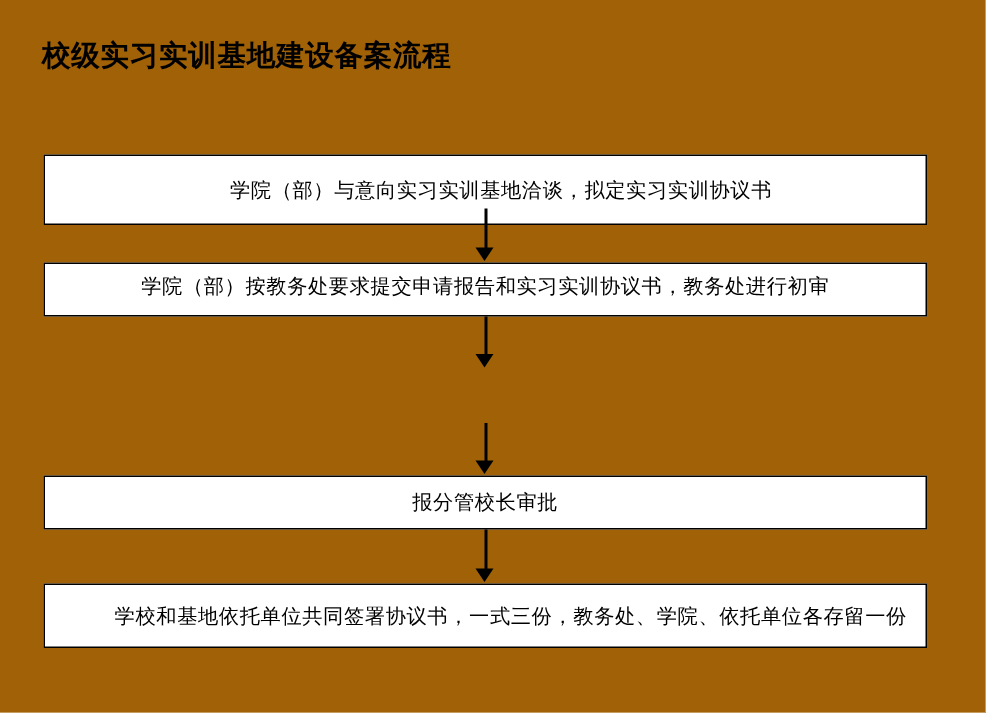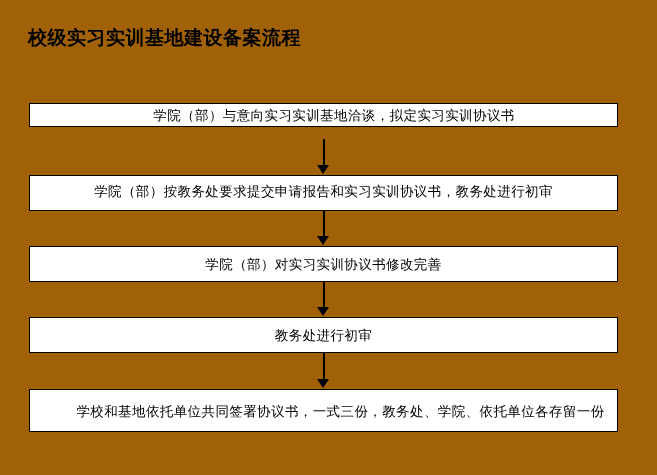--- a/index.html
+++ b/index.html
@@ -65,43 +65,40 @@
     border-top: 9px solid #000000;
   }
 </style>
 </head>
 <body>
 
 <div id="page">
 
   <div id="chart-title">校级实习实训基地建设备案流程</div>
 
-  <div class="flow-box" style="top:103px; height:24px;padding-left:21px;">
+  <div class="flow-box" style="top:103px; height:47px;padding-left:21px;">
     <span class="flow-box-label">学院（部）与意向实习实训基地洽谈，拟定实习实训协议书</span>
   </div>
 
   <div class="connector" style="top:139px; height:27px;"></div>
   <div class="arrow-head" style="top:165px;"></div>
 
   <div class="flow-box" style="top:175px; height:36px;font-family:Liberation Mono, monospace;">
     <span class="flow-box-label">学院（部）按教务处要求提交申请报告和实习实训协议书，教务处进行初审</span>
   </div>
 
   <div class="connector" style="top:211px; height:26px;"></div>
   <div class="arrow-head" style="top:236px;"></div>
 
-  <div class="flow-box" style="top:246px; height:36px;">
-    <span class="flow-box-label">学院（部）对实习实训协议书修改完善</span>
-  </div>
 
   <div class="connector" style="top:282px; height:26px;"></div>
   <div class="arrow-head" style="top:307px;"></div>
 
   <div class="flow-box" style="top:317px; height:36px;">
-    <span class="flow-box-label">教务处进行初审</span>
+    <span class="flow-box-label">报分管校长审批</span>
   </div>
 
   <div class="connector" style="top:353px; height:27px;"></div>
   <div class="arrow-head" style="top:379px;"></div>
 
   <div class="flow-box" style="top:389px; height:43px;padding-left:34px;">
     <span class="flow-box-label">学校和基地依托单位共同签署协议书，一式三份，教务处、学院、依托单位各存留一份</span>
   </div>
 
 </div>

